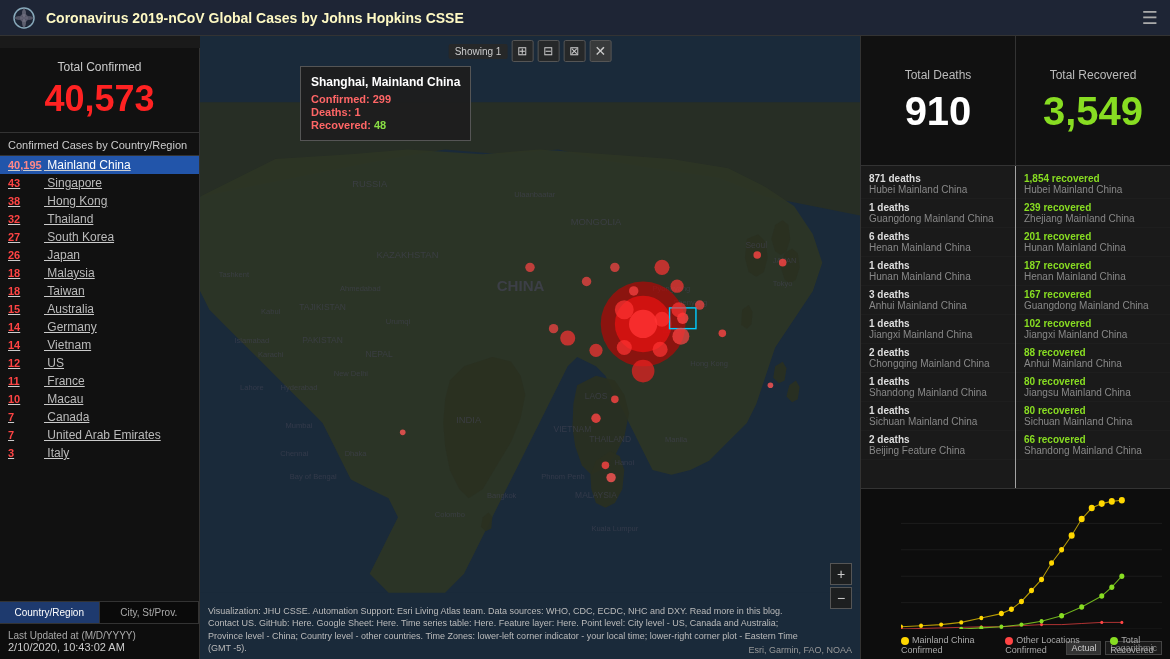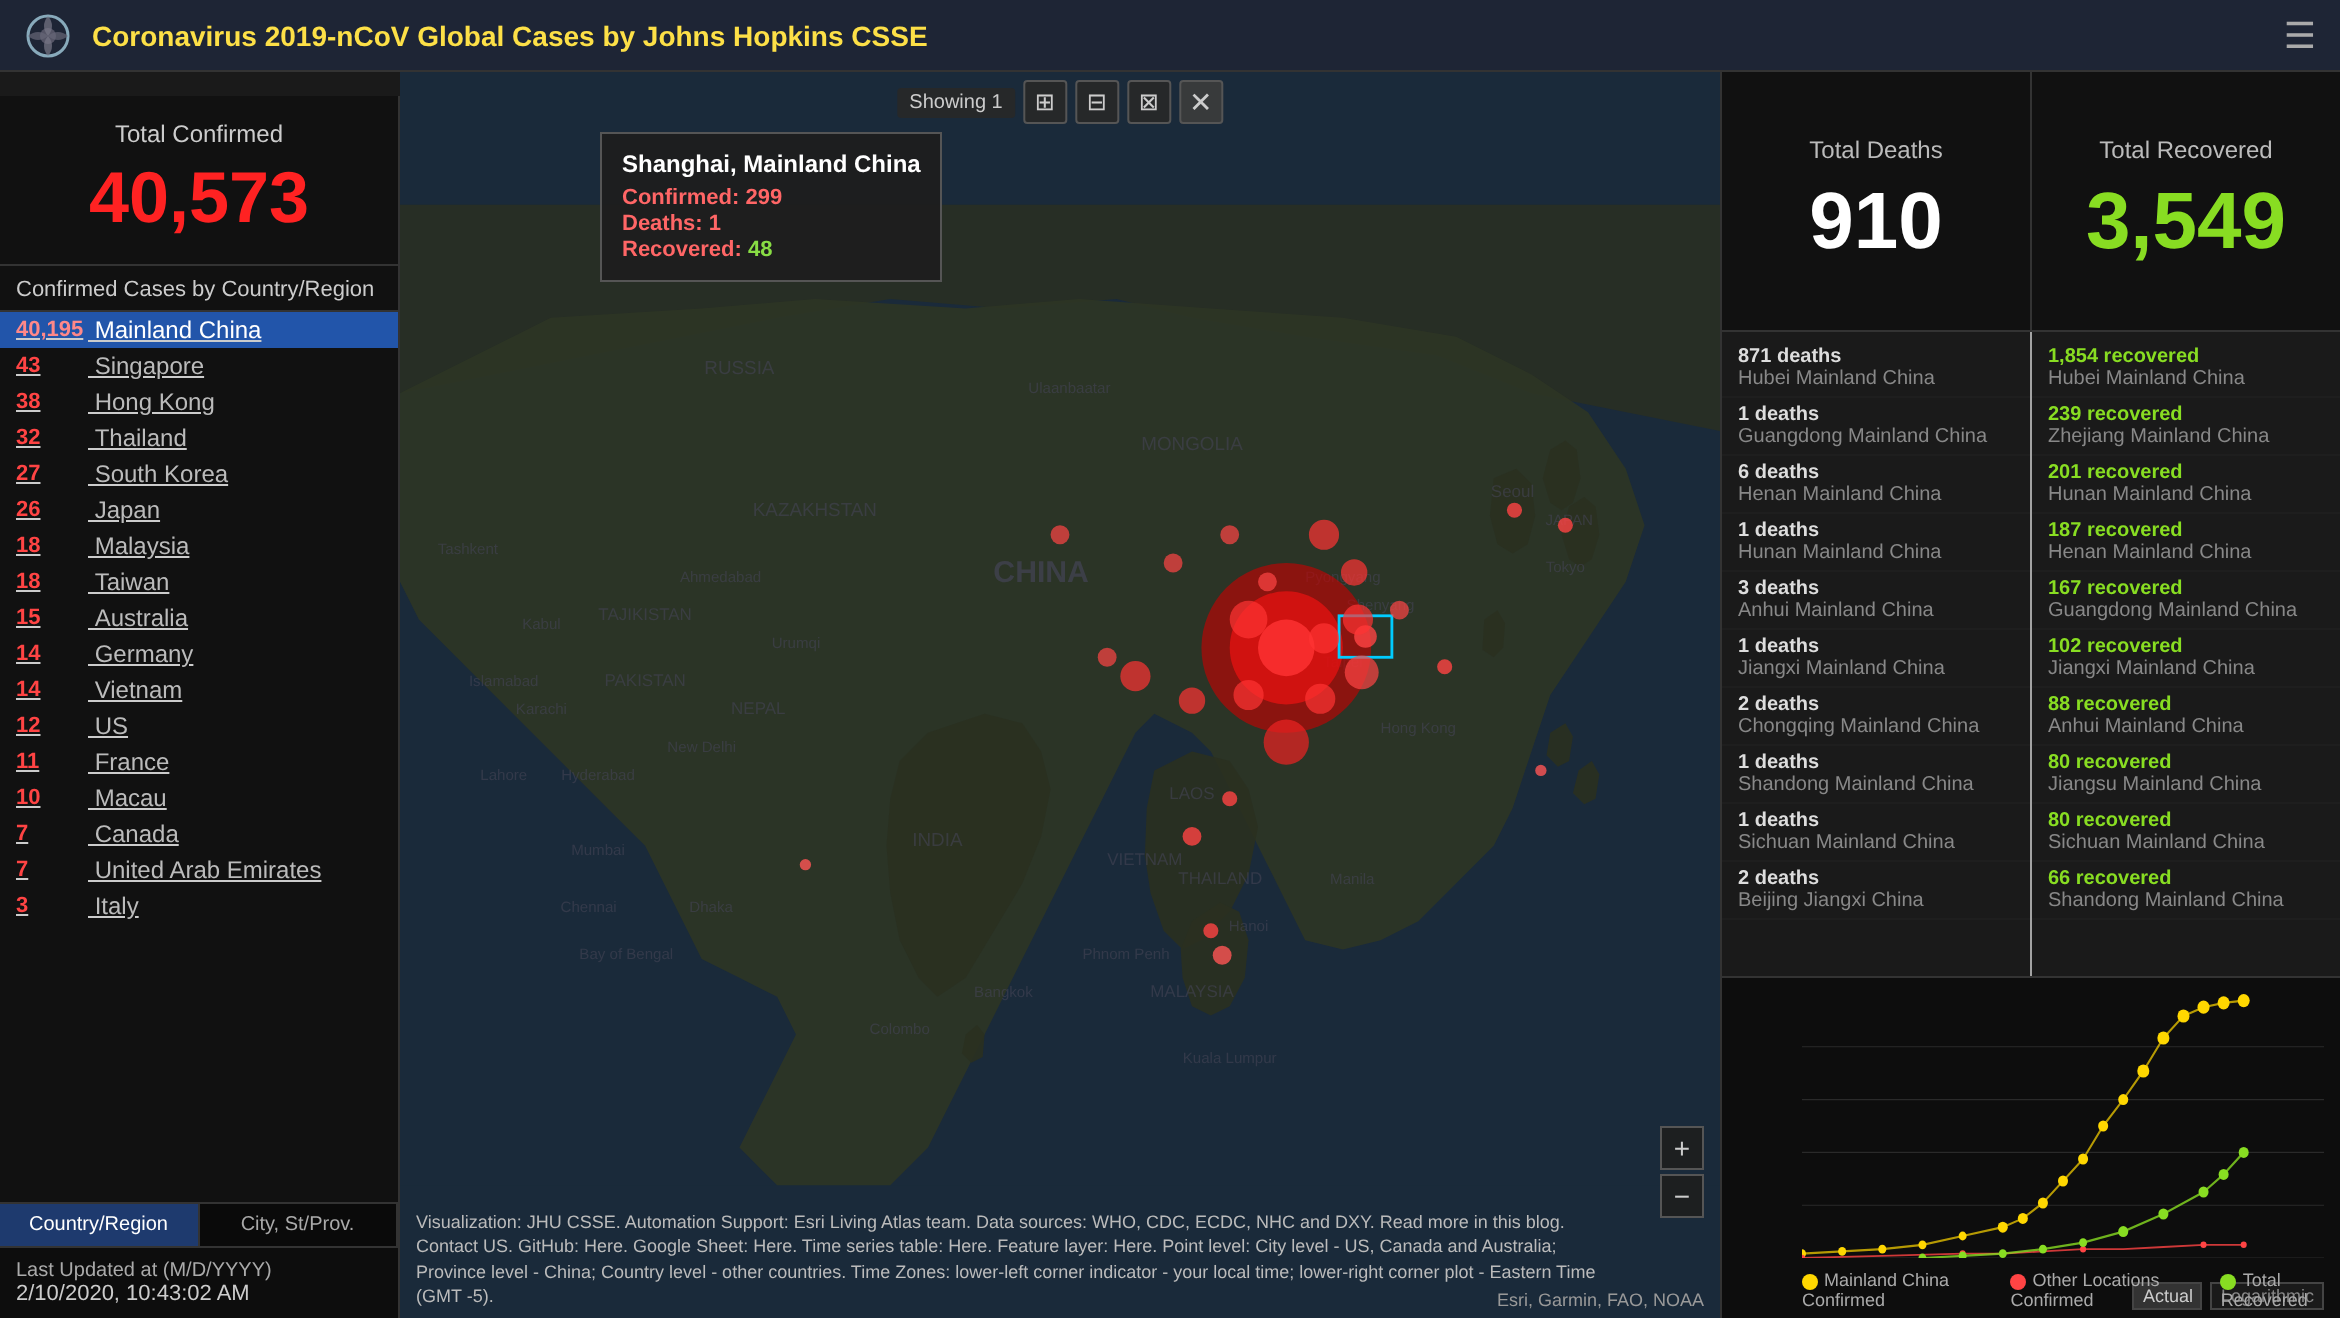--- a/index.html
+++ b/index.html
@@ -23,21 +23,21 @@
       height: 36px;
       flex-shrink: 0;
     }
     .header-icon {
       width: 24px;
       height: 24px;
       margin-right: 10px;
       flex-shrink: 0;
     }
     .header-title {
-      color: #fde047;
+      color: #fef9c3;
       font-size: 14px;
       font-weight: bold;
       flex: 1;
     }
     .header-menu-icon {
       color: #aaa;
       font-size: 18px;
       cursor: pointer;
     }
     
@@ -697,21 +697,21 @@
           <div class="detail-item">
             <div class="detail-item-count deaths">1 deaths</div>
             <div class="detail-item-location">Shandong Mainland China</div>
           </div>
           <div class="detail-item">
             <div class="detail-item-count deaths">1 deaths</div>
             <div class="detail-item-location">Sichuan Mainland China</div>
           </div>
           <div class="detail-item">
             <div class="detail-item-count deaths">2 deaths</div>
-            <div class="detail-item-location">Beijing Jiangxi China</div>
+            <div class="detail-item-location">Beijing Feature China</div>
           </div>
         </div>
       <div class="detail-col" id="recovered-list">
           <div class="detail-item">
             <div class="detail-item-count recovered">1,854 recovered</div>
             <div class="detail-item-location">Hubei Mainland China</div>
           </div>
           <div class="detail-item">
             <div class="detail-item-count recovered">239 recovered</div>
             <div class="detail-item-location">Zhejiang Mainland China</div>

